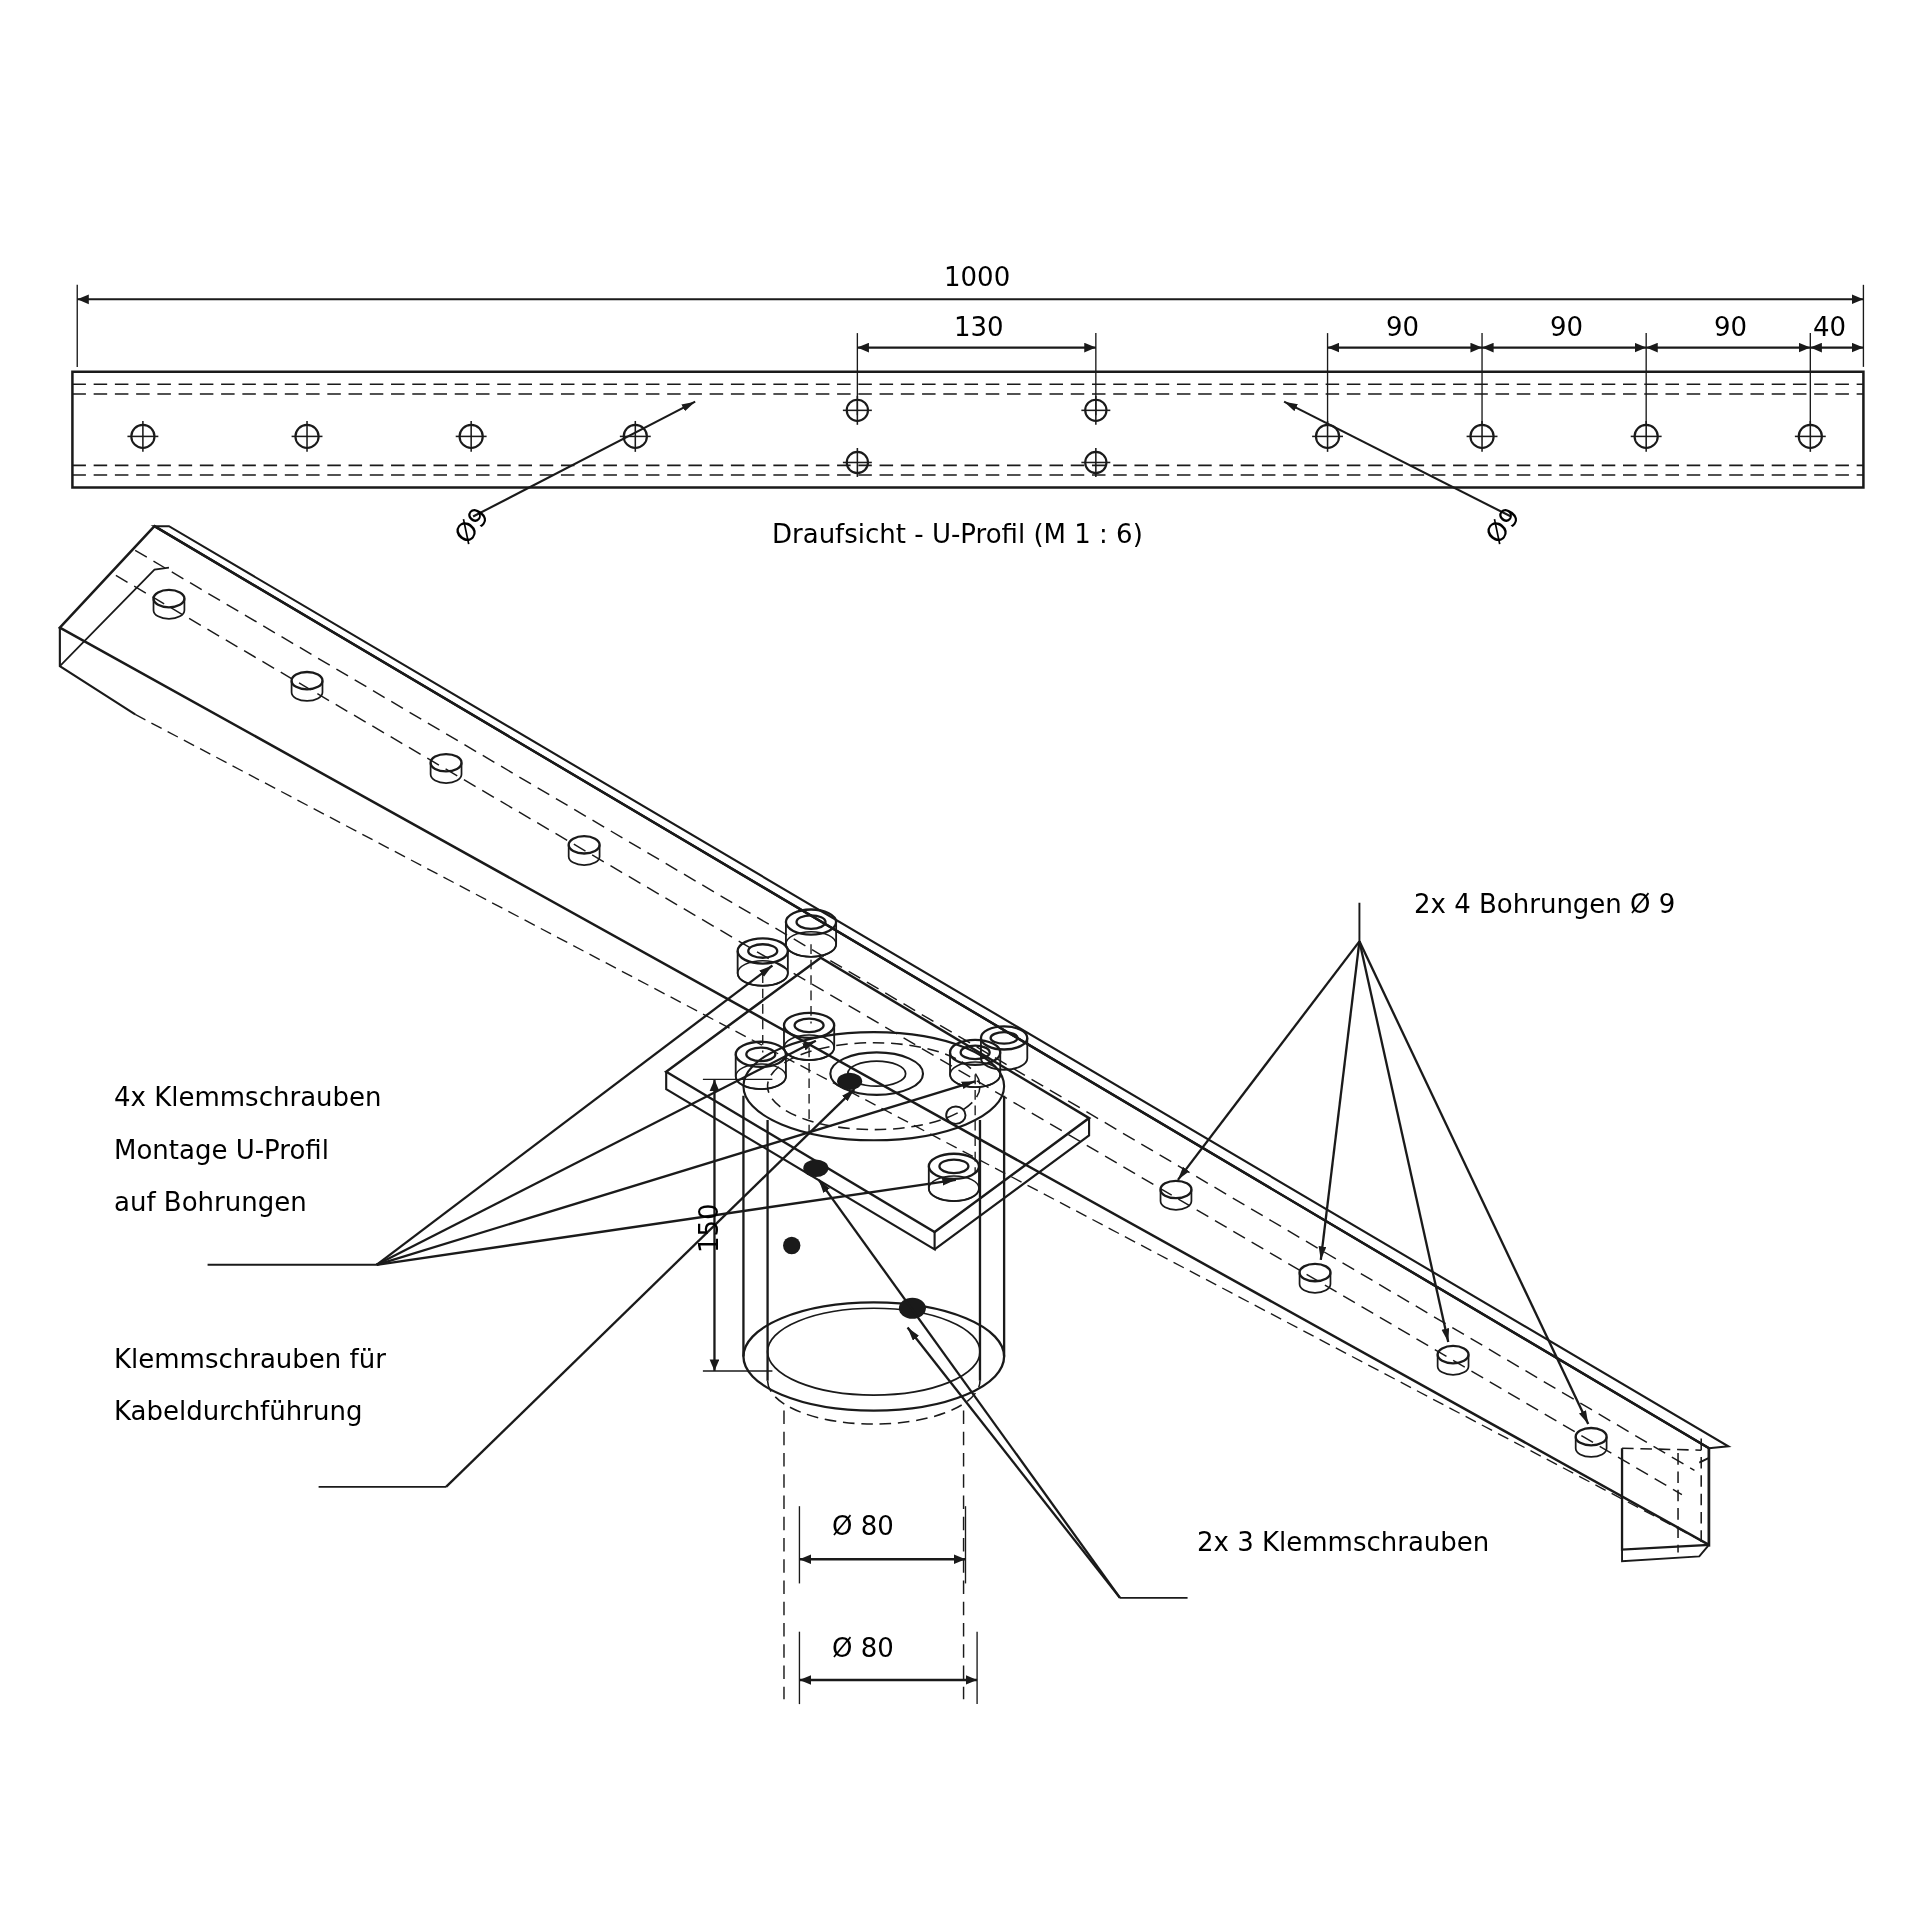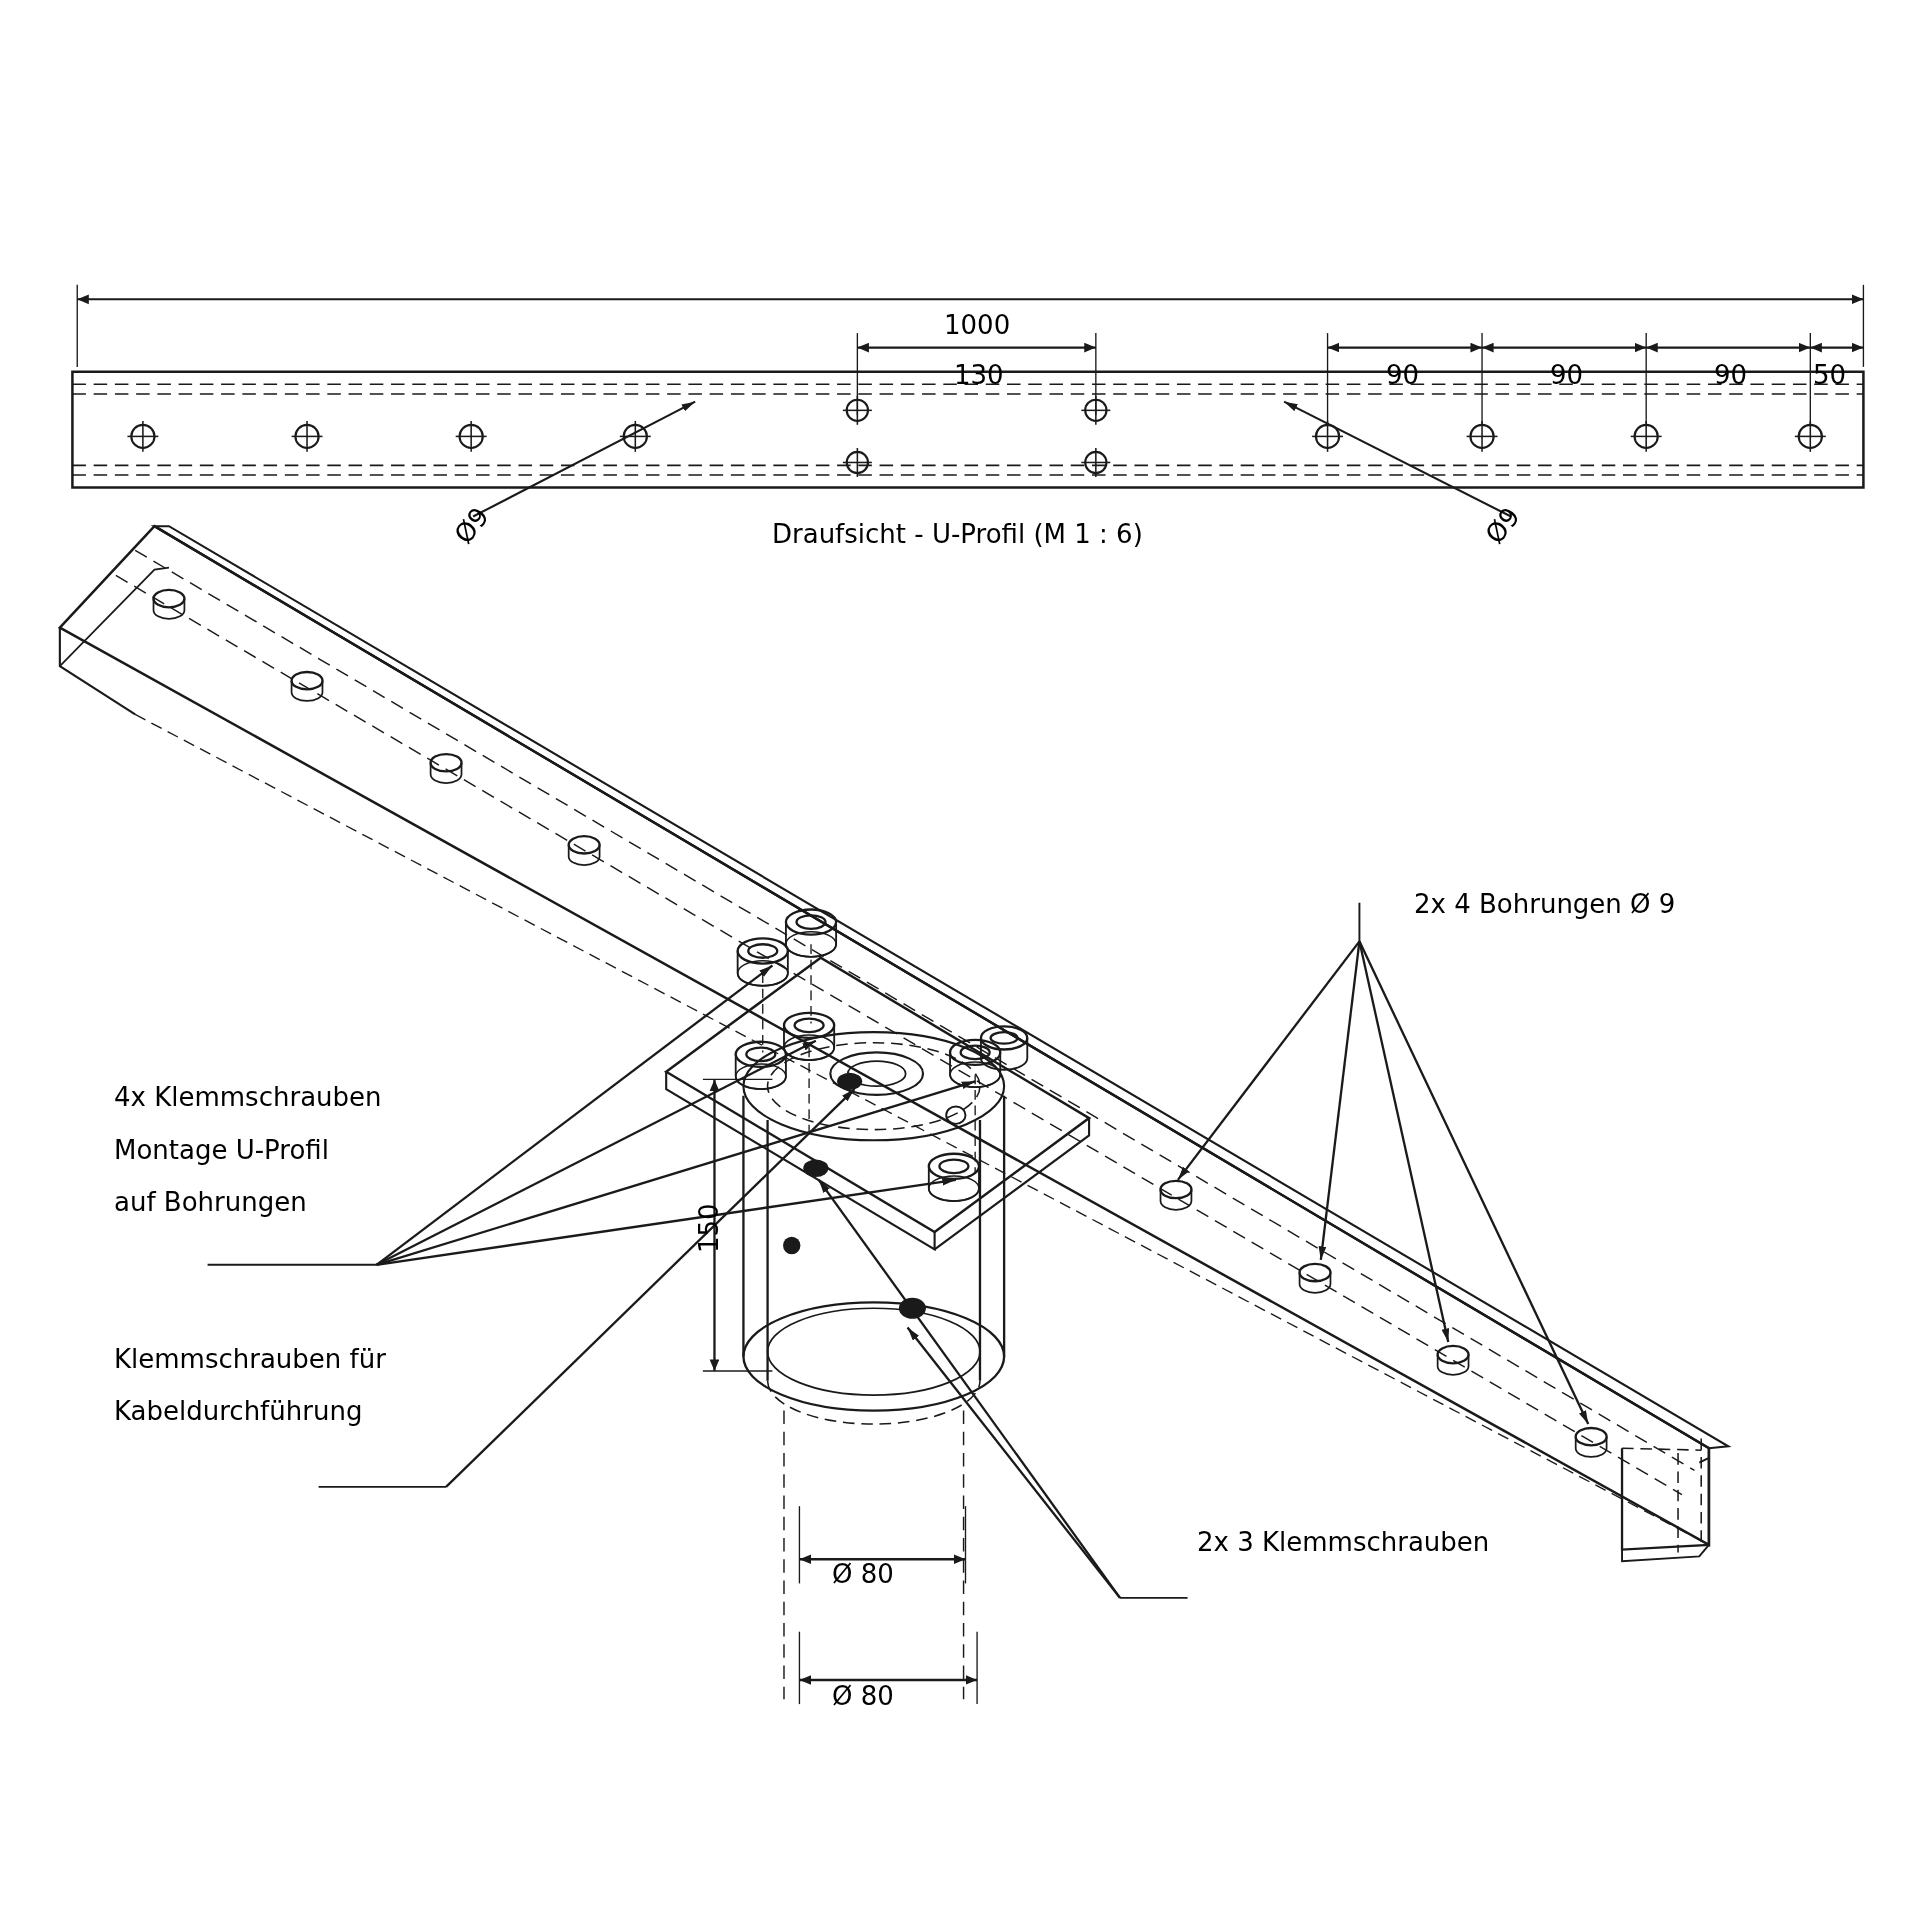--- a/index.html
+++ b/index.html
@@ -24,21 +24,21 @@
     height: 1931px;
   }
   .lbl {
     position: absolute;
     font-family: "DejaVu Sans", sans-serif;
     font-size: 26px;
     color: #000;
     white-space: pre;
     line-height: 1.45;
   }
-  .lbl.dim { font-size: 26px; margin-top: 48px; }
+  .lbl.dim { font-size: 26px; }
   .lbl.rot90 {
     transform: rotate(-90deg);
     transform-origin: left top;
   }
   .lbl.rot45 {
     transform: rotate(-52deg);
     transform-origin: left top;
   }
 </style>
 </head>
@@ -333,21 +333,21 @@
         <line x1="1160" y1="1655" x2="940" y2="1375" marker-end="url(#arrLead)"></line>
       </g>
     </g>
   </svg>
 
   <div class="lbl dim" style="left:944px; top:259px;">1000</div>
   <div class="lbl dim" style="left:954px; top:309px;">130</div>
   <div class="lbl dim" style="left:1386px; top:309px;">90</div>
   <div class="lbl dim" style="left:1550px; top:309px;">90</div>
   <div class="lbl dim" style="left:1714px; top:309px;">90</div>
-  <div class="lbl dim" style="left:1813px; top:309px;">50</div>
+  <div class="lbl dim" style="left:1813px; top:309px;">40</div>
 
   <div class="lbl rot45" style="left:446px; top:529px;">Ø9</div>
   <div class="lbl rot45" style="left:1477px; top:529px;">Ø9</div>
 
   <div class="lbl" style="left:772px; top:516px;">Draufsicht - U-Profil (M 1 : 6)</div>
 
   <div class="lbl" style="left:1414px; top:862px;margin-top:24px;">2x 4 Bohrungen Ø 9</div>
 
   <div class="lbl" style="left:114px; top:1079px;">4x Klemmschrauben</div>
   <div class="lbl" style="left:114px; top:1132px;">Montage U-Profil</div>

